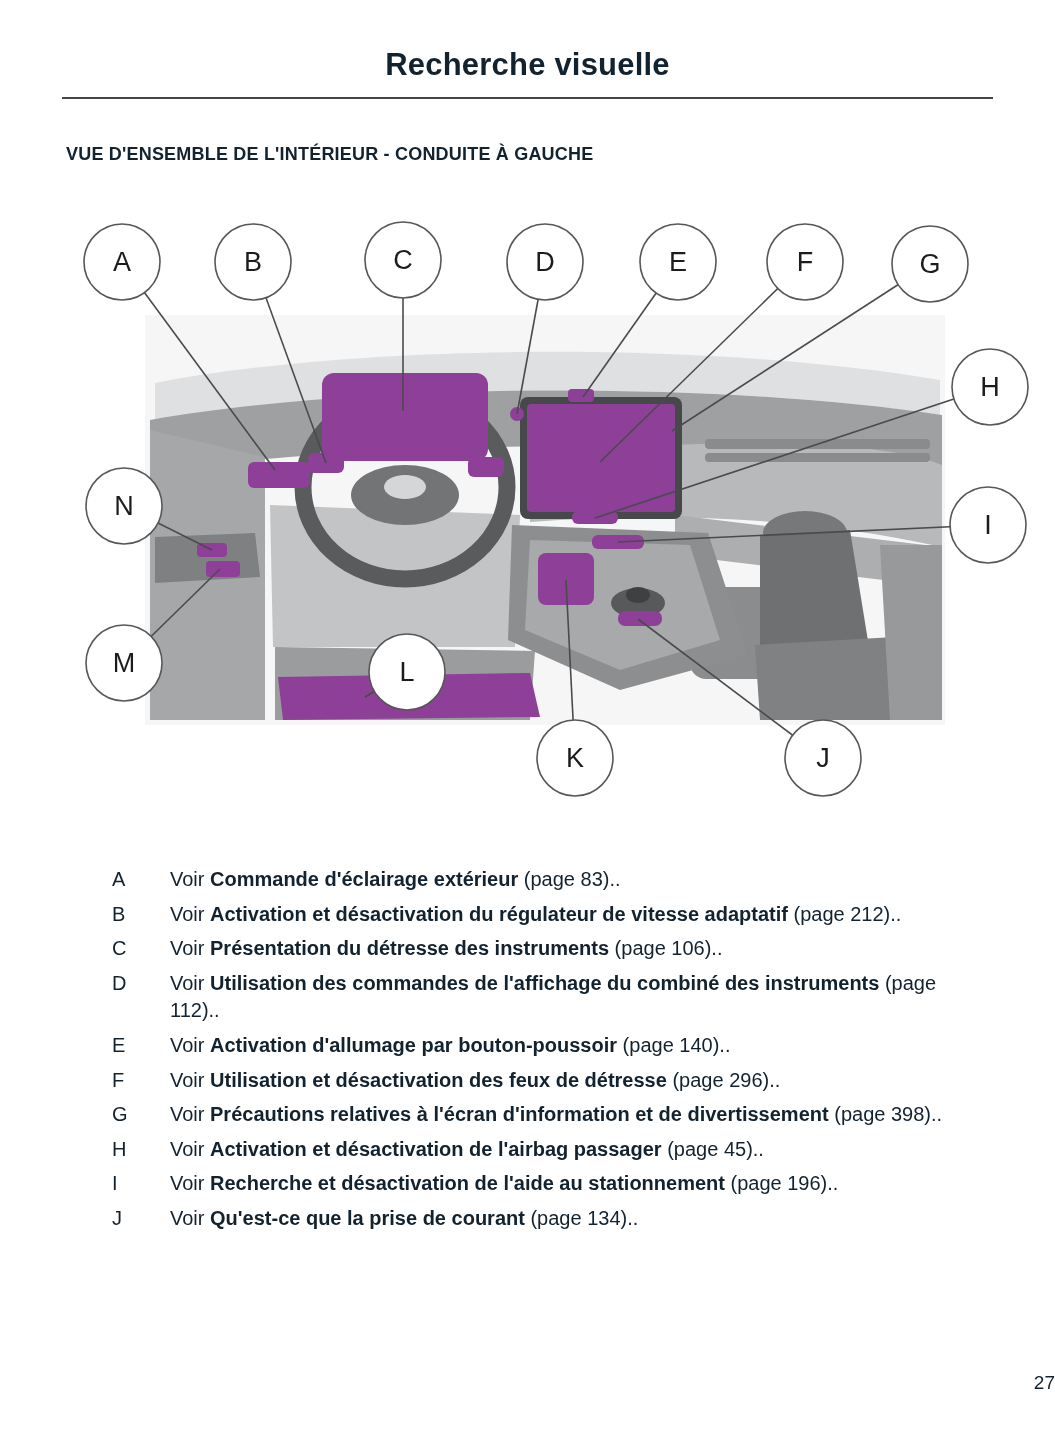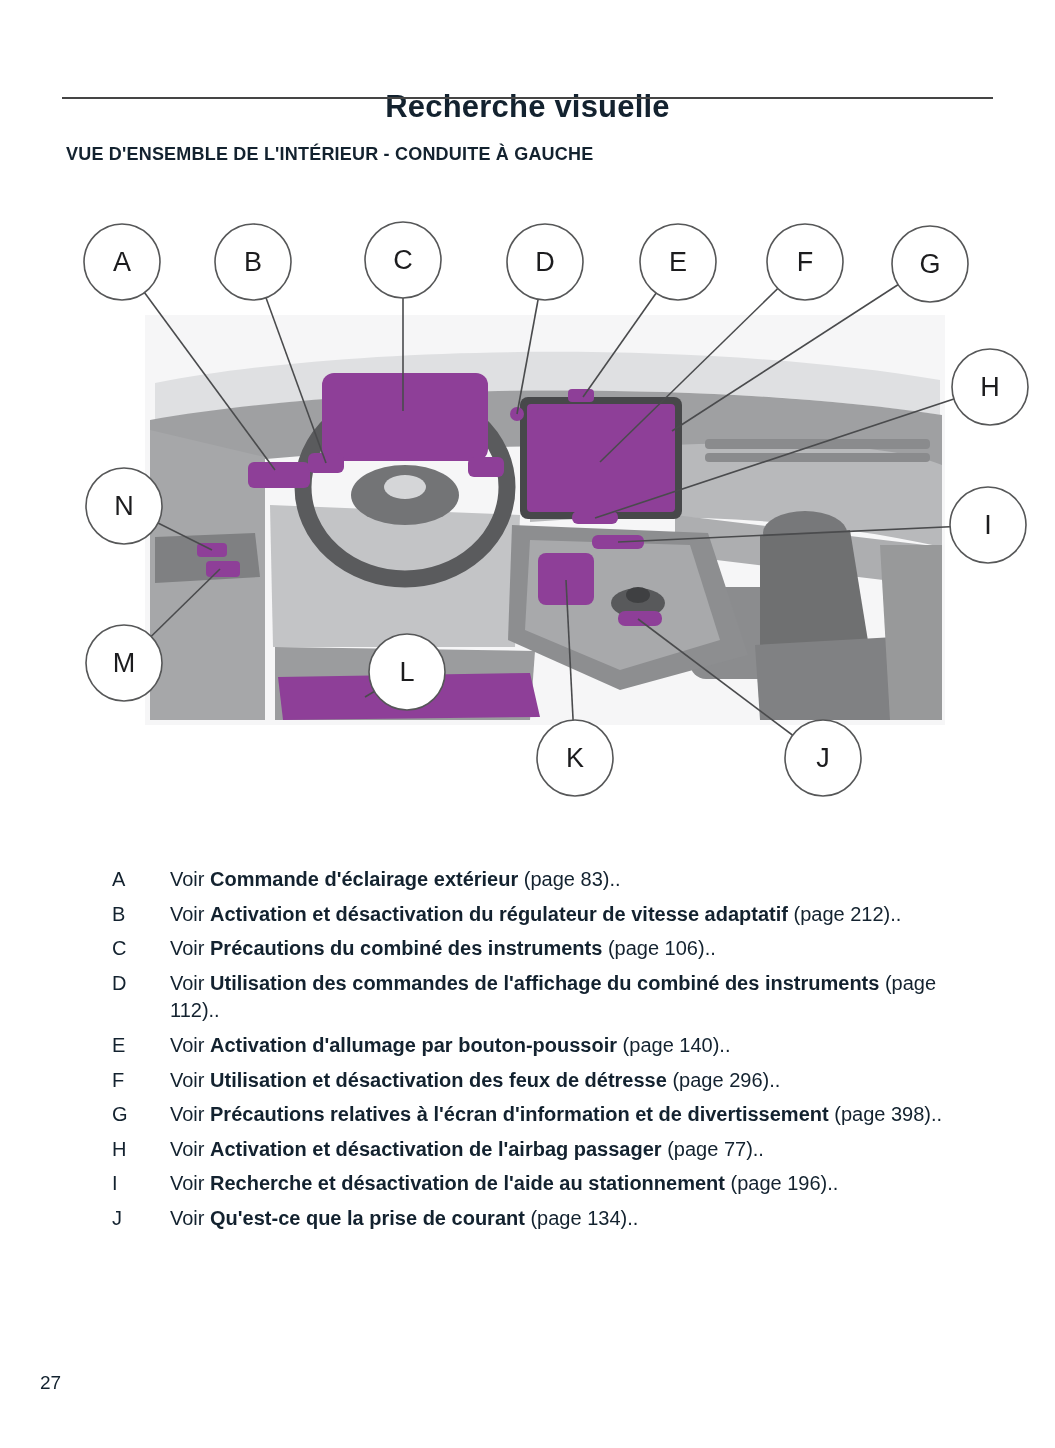--- a/index.html
+++ b/index.html
@@ -4,21 +4,21 @@
 <style>
   * { margin:0; padding:0; box-sizing:border-box; }
   html,body { width:1055px; }
   body {
     height:1448px; background:#ffffff; position:relative;
     font-family:"Liberation Sans", sans-serif; color:#13222f;
     overflow:hidden;
   }
   .header-title {
     position:absolute; top:47px; left:0; width:100%;
-    text-align:center; font-size:31px; font-weight:bold; letter-spacing:.2px;margin-top:42px;
+    text-align:center; font-size:31px; font-weight:bold; letter-spacing:.2px;
   }
   .header-rule {
     position:absolute; top:97px; left:62px; width:931px;
     border:none; border-top:2px solid #454545;
   }
   .section-title {
     position:absolute; top:144px; left:66px; width:940px;
     font-size:18px; font-weight:bold; letter-spacing:.2px;
   }
   .diagram { position:absolute; left:55px; top:215px; width:1000px; height:590px; }
@@ -28,21 +28,21 @@
   }
   .items {
     position:absolute; top:866px; left:112px; width:858px;
     font-size:20px; line-height:1.38;
   }
   .item { display:grid; grid-template-columns:58px 1fr; margin-bottom:7px; }
   .item-letter { font-weight:normal; }
   .item-text b { font-weight:bold; }
   .page-number {
     position:absolute; top:1372px; left:0; width:100%;
-    text-align:left; font-size:19px;padding-left:40px;
+    text-align:right; font-size:19px;
   }
 </style>
 </head>
 <body style="color: rgb(19, 34, 47);">
 
 <div class="header-title">Recherche visuelle</div>
 <hr class="header-rule">
 <div class="section-title">VUE D'ENSEMBLE DE L'INTÉRIEUR - CONDUITE À GAUCHE</div>
 
 <div class="diagram">
@@ -198,21 +198,21 @@
     <div class="item-text">
       <span>Voir</span>
       <b>Activation et désactivation du régulateur de vitesse adaptatif</b>
       <span>(page 212)..</span>
     </div>
   </div>
   <div class="item">
     <div class="item-letter">C</div>
     <div class="item-text">
       <span>Voir</span>
-      <b>Précautions du combiné des instruments</b>
+      <b>Présentation du détresse des instruments</b>
       <span>(page 106)..</span>
     </div>
   </div>
   <div class="item">
     <div class="item-letter">D</div>
     <div class="item-text">
       <span>Voir</span>
       <b>Utilisation des commandes de l'affichage du combiné des instruments</b>
       <span>(page 112)..</span>
     </div>
@@ -239,21 +239,21 @@
       <span>Voir</span>
       <b>Précautions relatives à l'écran d'information et de divertissement</b>
       <span>(page 398)..</span>
     </div>
   </div>
   <div class="item">
     <div class="item-letter">H</div>
     <div class="item-text">
       <span>Voir</span>
       <b>Activation et désactivation de l'airbag passager</b>
-      <span>(page 77)..</span>
+      <span>(page 45)..</span>
     </div>
   </div>
   <div class="item">
     <div class="item-letter">I</div>
     <div class="item-text">
       <span>Voir</span>
       <b>Recherche et désactivation de l'aide au stationnement</b>
       <span>(page 196)..</span>
     </div>
   </div>

